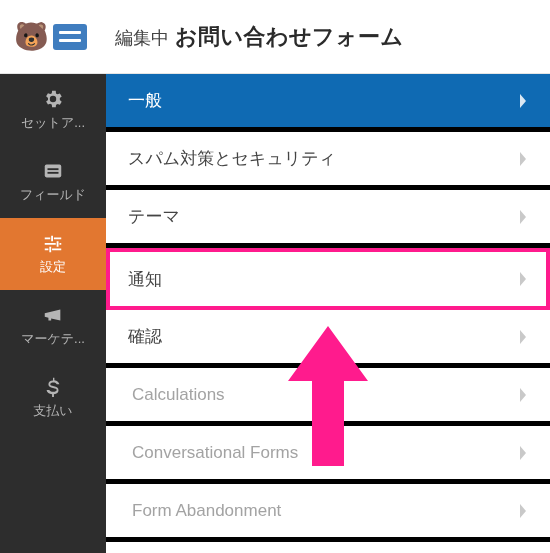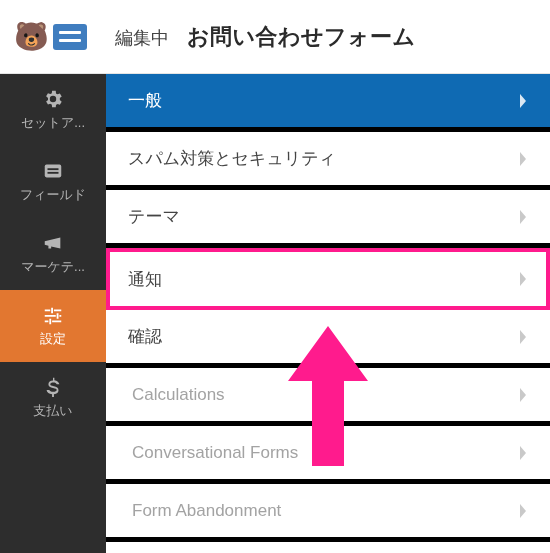--- a/index.html
+++ b/index.html
@@ -10,21 +10,21 @@
   .logo-bear { font-size: 28px; margin-right: 4px; line-height: 1; }
   .logo-form {
     width: 34px; height: 26px; background: #3f7dbf; border-radius: 3px;
     position: relative; display: inline-block;
   }
   .logo-form::before, .logo-form::after {
     content: ""; position: absolute; left: 6px; right: 6px; height: 3px; background: #fff; border-radius: 1px;
   }
   .logo-form::before { top: 7px; }
   .logo-form::after { top: 15px; }
-  .title-wrap { display: flex; align-items: baseline; gap: 18px; }
+  .title-wrap { display: flex; align-items: baseline; gap: 6px; }
   .title-prefix { font-size: 18px; color: #444; }
   .title-main { font-size: 22px; font-weight: 700; color: #2b2b2b; letter-spacing: 0.5px; }
   .body { display: flex; height: calc(100% - 74px); }
   .sidebar { width: 106px; background: #2d2d2d; display: flex; flex-direction: column; }
   .side-item {
     height: 72px; color: #b5b5b5; display: flex; flex-direction: column;
     align-items: center; justify-content: center; gap: 4px; font-size: 13px;
     cursor: pointer;
   }
   .side-item.active { background: #e27730; color: #fff; }
@@ -81,35 +81,35 @@
       <div class="side-item">
         <span class="side-icon">
           <svg viewBox="0 0 24 24">
               <rect x="3" y="5" width="18" height="14" rx="2"></rect>
               <rect x="6" y="9" width="12" height="2" fill="#2d2d2d"></rect>
               <rect x="6" y="13" width="12" height="2" fill="#2d2d2d"></rect>
             </svg>
         </span>
         <span class="side-label">フィールド</span>
       </div>
+      <div class="side-item active">
+        <span class="side-icon">
+          <svg viewBox="0 0 24 24">
+              <path d="M3 6h6v2H3zM13 6h8v2h-8zM10 4h2v6h-2zM3 12h12v2H3zM19 12h2v2h-2zM16 10h2v6h-2zM3 18h4v2H3zM11 18h10v2H11zM8 16h2v6H8z"></path>
+            </svg>
+        </span>
+        <span class="side-label">設定</span>
+      </div>
       <div class="side-item">
         <span class="side-icon">
           <svg viewBox="0 0 24 24">
               <path d="M3 10v4l4 1v3h3v-2.3L20 18V6L3 10z"></path>
             </svg>
         </span>
         <span class="side-label">マーケテ...</span>
-      </div>
-      <div class="side-item active">
-        <span class="side-icon">
-          <svg viewBox="0 0 24 24">
-              <path d="M3 6h6v2H3zM13 6h8v2h-8zM10 4h2v6h-2zM3 12h12v2H3zM19 12h2v2h-2zM16 10h2v6h-2zM3 18h4v2H3zM11 18h10v2H11zM8 16h2v6H8z"></path>
-            </svg>
-        </span>
-        <span class="side-label">設定</span>
       </div>
       <div class="side-item">
         <span class="side-icon">
           <svg viewBox="0 0 24 24">
               <path d="M12 2v3c-3 0-5 1.6-5 4 0 2.5 2 3.4 5 4s4 1 4 2.3-1.5 2-4 2c-2 0-3.5-.8-4-2H5c.4 2.6 2.7 4.3 6 4.6V23h2v-3.1c3.3-.3 5-2 5-4.4 0-2.7-2.1-3.7-5-4.3s-4-1-4-2.2 1.3-1.9 3.5-1.9c1.9 0 3.1.7 3.5 2h3c-.4-2.5-2.4-4.2-5.5-4.6V2Z"></path>
             </svg>
         </span>
         <span class="side-label">支払い</span>
       </div>
     </div>

